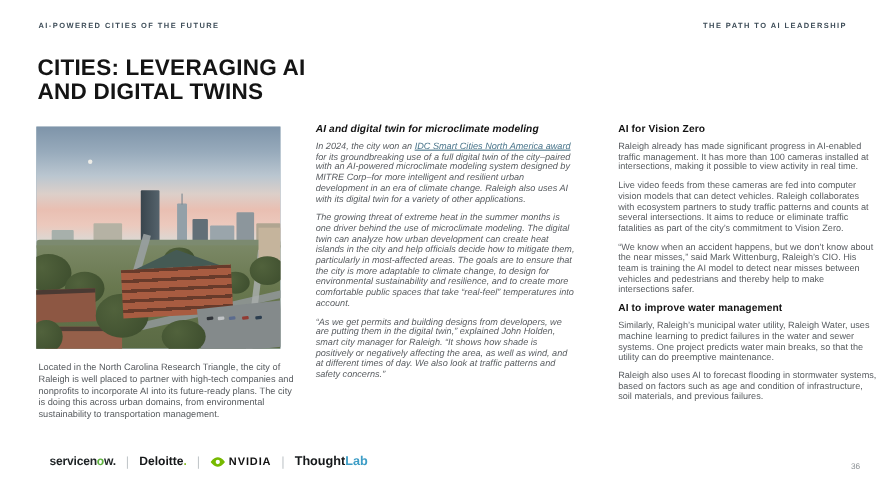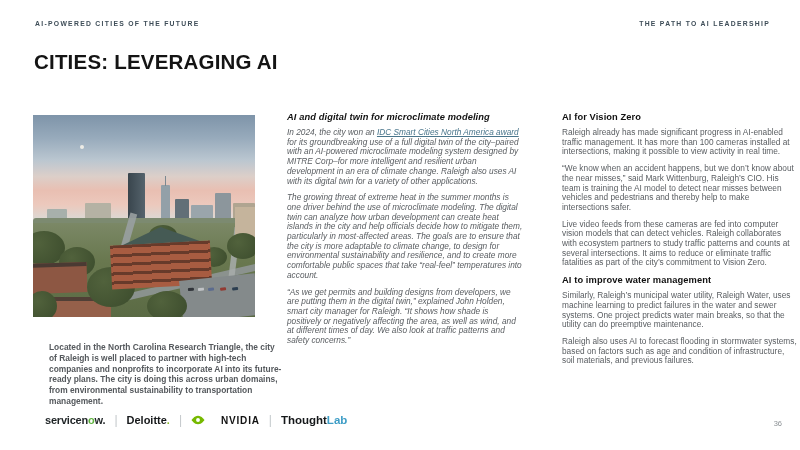--- a/index.html
+++ b/index.html
@@ -48,51 +48,51 @@
   .redbld{left:78px;top:128px;width:100px;height:44px;background:#a85c41;transform:rotate(-3deg);background-image:repeating-linear-gradient(180deg,rgba(40,25,20,.5) 0 3px,transparent 3px 9px);}
   .lot{left:148px;top:162px;width:76px;height:42px;background:#848a8b;transform:rotate(-6deg);}
   .car{width:6px;height:3px;border-radius:1px;}
   .c1{left:8px;top:8px;background:#30343a;}
   .c2{left:18px;top:9px;background:#c0c3c6;}
   .c3{left:28px;top:10px;background:#5b6b8e;}
   .c4{left:40px;top:11px;background:#923b33;}
   .c5{left:52px;top:12px;background:#2c3e50;}
 
   
-  .caption{position:absolute;left:33px;top:326px;width:234px;margin:16px;font-size:8.4px;line-height:10.8px;color:#55595d;font-weight:bold;}
+  .caption{position:absolute;left:33px;top:326px;width:234px;margin:2px;font-size:8.4px;line-height:10.8px;color:#55595d;}
   .col{position:absolute;top:112px;width:236px;}
   .col-mid{left:287px;font-style:italic;}
   .col-right{left:562px;}
   .sec-h{font-size:9.3px;font-weight:700;color:#111;margin:0 0 6px 0;letter-spacing:.1px;}
   .sec-h2{font-size:9.3px;font-weight:700;color:#111;margin:2px 0 6px 0;letter-spacing:.1px;}
   .col p{font-size:8.3px;line-height:9.7px;color:#595d61;margin:0 0 7px 0;}
   .link{color:#49758b;text-decoration:underline;cursor:pointer;}
 
   
   .footer{position:absolute;left:45px;top:413px;display:flex;align-items:center;gap:9px;text-align:right;}
   .sn{font-size:11px;font-weight:700;color:#1f2426;letter-spacing:-.2px;}
   .sn-green{color:#5fb33f;}
   .divider{color:#c3c8cb;font-size:12px;font-weight:400;}
   .deloitte{font-size:11px;font-weight:700;color:#16181a;}
   .deloitte-dot{color:#86bc25;}
-  .nvidia-wrap{display:flex;align-items:center;gap:16px;}
+  .nvidia-wrap{display:flex;align-items:center;gap:3px;}
   .nvidia-text{font-size:10px;font-weight:700;letter-spacing:.8px;color:#121212;}
   .tl{font-size:11.5px;font-weight:700;color:#15181a;}
   .tl-lab{color:#3d9dc6;}
   .pagenum{position:absolute;right:18px;top:419px;font-size:7.5px;color:#8d9296;}
 </style>
 </head>
 <body>
 
 <div class="page">
 
   <span class="hdr-left">AI-POWERED CITIES OF THE FUTURE</span>
   <span class="hdr-right">THE PATH TO AI LEADERSHIP</span>
 
-  <h1 class="title"><span>CITIES: LEVERAGING AI</span><br></h1>
+  <h1 class="title"><span>CITIES: LEVERAGING AI</span><br><span>AND DIGITAL TWINS</span></h1>
 
   <div class="photo">
     <div class="sky"></div>
     <div class="moon"></div>
     <div class="bld b1"></div>
     <div class="bld b2"></div>
     <div class="bld tower"></div>
     <div class="bld spire"></div>
     <div class="antenna"></div>
     <div class="bld b3"></div>
@@ -131,22 +131,22 @@
   <div class="col col-mid">
     <h2 class="sec-h">AI and digital twin for microclimate modeling</h2>
     <p><span>In 2024, the city won an </span><a class="link">IDC Smart Cities North America award</a><span> for its groundbreaking use of a full digital twin of the city–paired with an AI-powered microclimate modeling system designed by MITRE Corp–for more intelligent and resilient urban development in an era of climate change. Raleigh also uses AI with its digital twin for a variety of other applications.</span></p>
     <p>The growing threat of extreme heat in the summer months is one driver behind the use of microclimate modeling. The digital twin can analyze how urban development can create heat islands in the city and help officials decide how to mitigate them, particularly in most-affected areas. The goals are to ensure that the city is more adaptable to climate change, to design for environmental sustainability and resilience, and to create more comfortable public spaces that take “real-feel” temperatures into account.</p>
     <p>“As we get permits and building designs from developers, we are putting them in the digital twin,” explained John Holden, smart city manager for Raleigh. “It shows how shade is positively or negatively affecting the area, as well as wind, and at different times of day. We also look at traffic patterns and safety concerns.”</p>
   </div>
 
   <div class="col col-right">
     <h2 class="sec-h">AI for Vision Zero</h2>
     <p>Raleigh already has made significant progress in AI-enabled traffic management. It has more than 100 cameras installed at intersections, making it possible to view activity in real time.</p>
+    <p>Live video feeds from these cameras are fed into computer vision models that can detect vehicles. Raleigh collaborates with ecosystem partners to study traffic patterns and counts at several intersections. It aims to reduce or eliminate traffic fatalities as part of the city’s commitment to Vision Zero.</p>
     <p>“We know when an accident happens, but we don’t know about the near misses,” said Mark Wittenburg, Raleigh’s CIO. His team is training the AI model to detect near misses between vehicles and pedestrians and thereby help to make intersections safer.</p>
-    <p>Live video feeds from these cameras are fed into computer vision models that can detect vehicles. Raleigh collaborates with ecosystem partners to study traffic patterns and counts at several intersections. It aims to reduce or eliminate traffic fatalities as part of the city’s commitment to Vision Zero.</p>
     <h2 class="sec-h2">AI to improve water management</h2>
     <p>Similarly, Raleigh’s municipal water utility, Raleigh Water, uses machine learning to predict failures in the water and sewer systems. One project predicts water main breaks, so that the utility can do preemptive maintenance.</p>
     <p>Raleigh also uses AI to forecast flooding in stormwater systems, based on factors such as age and condition of infrastructure, soil materials, and previous failures.</p>
   </div>
 
   <div class="footer">
     <span class="sn"><span>servicen</span><span class="sn-green">o</span><span>w.</span></span>
     <span class="divider">|</span>
     <span class="deloitte"><span>Deloitte</span><span class="deloitte-dot">.</span></span>
     <span class="divider">|</span>

